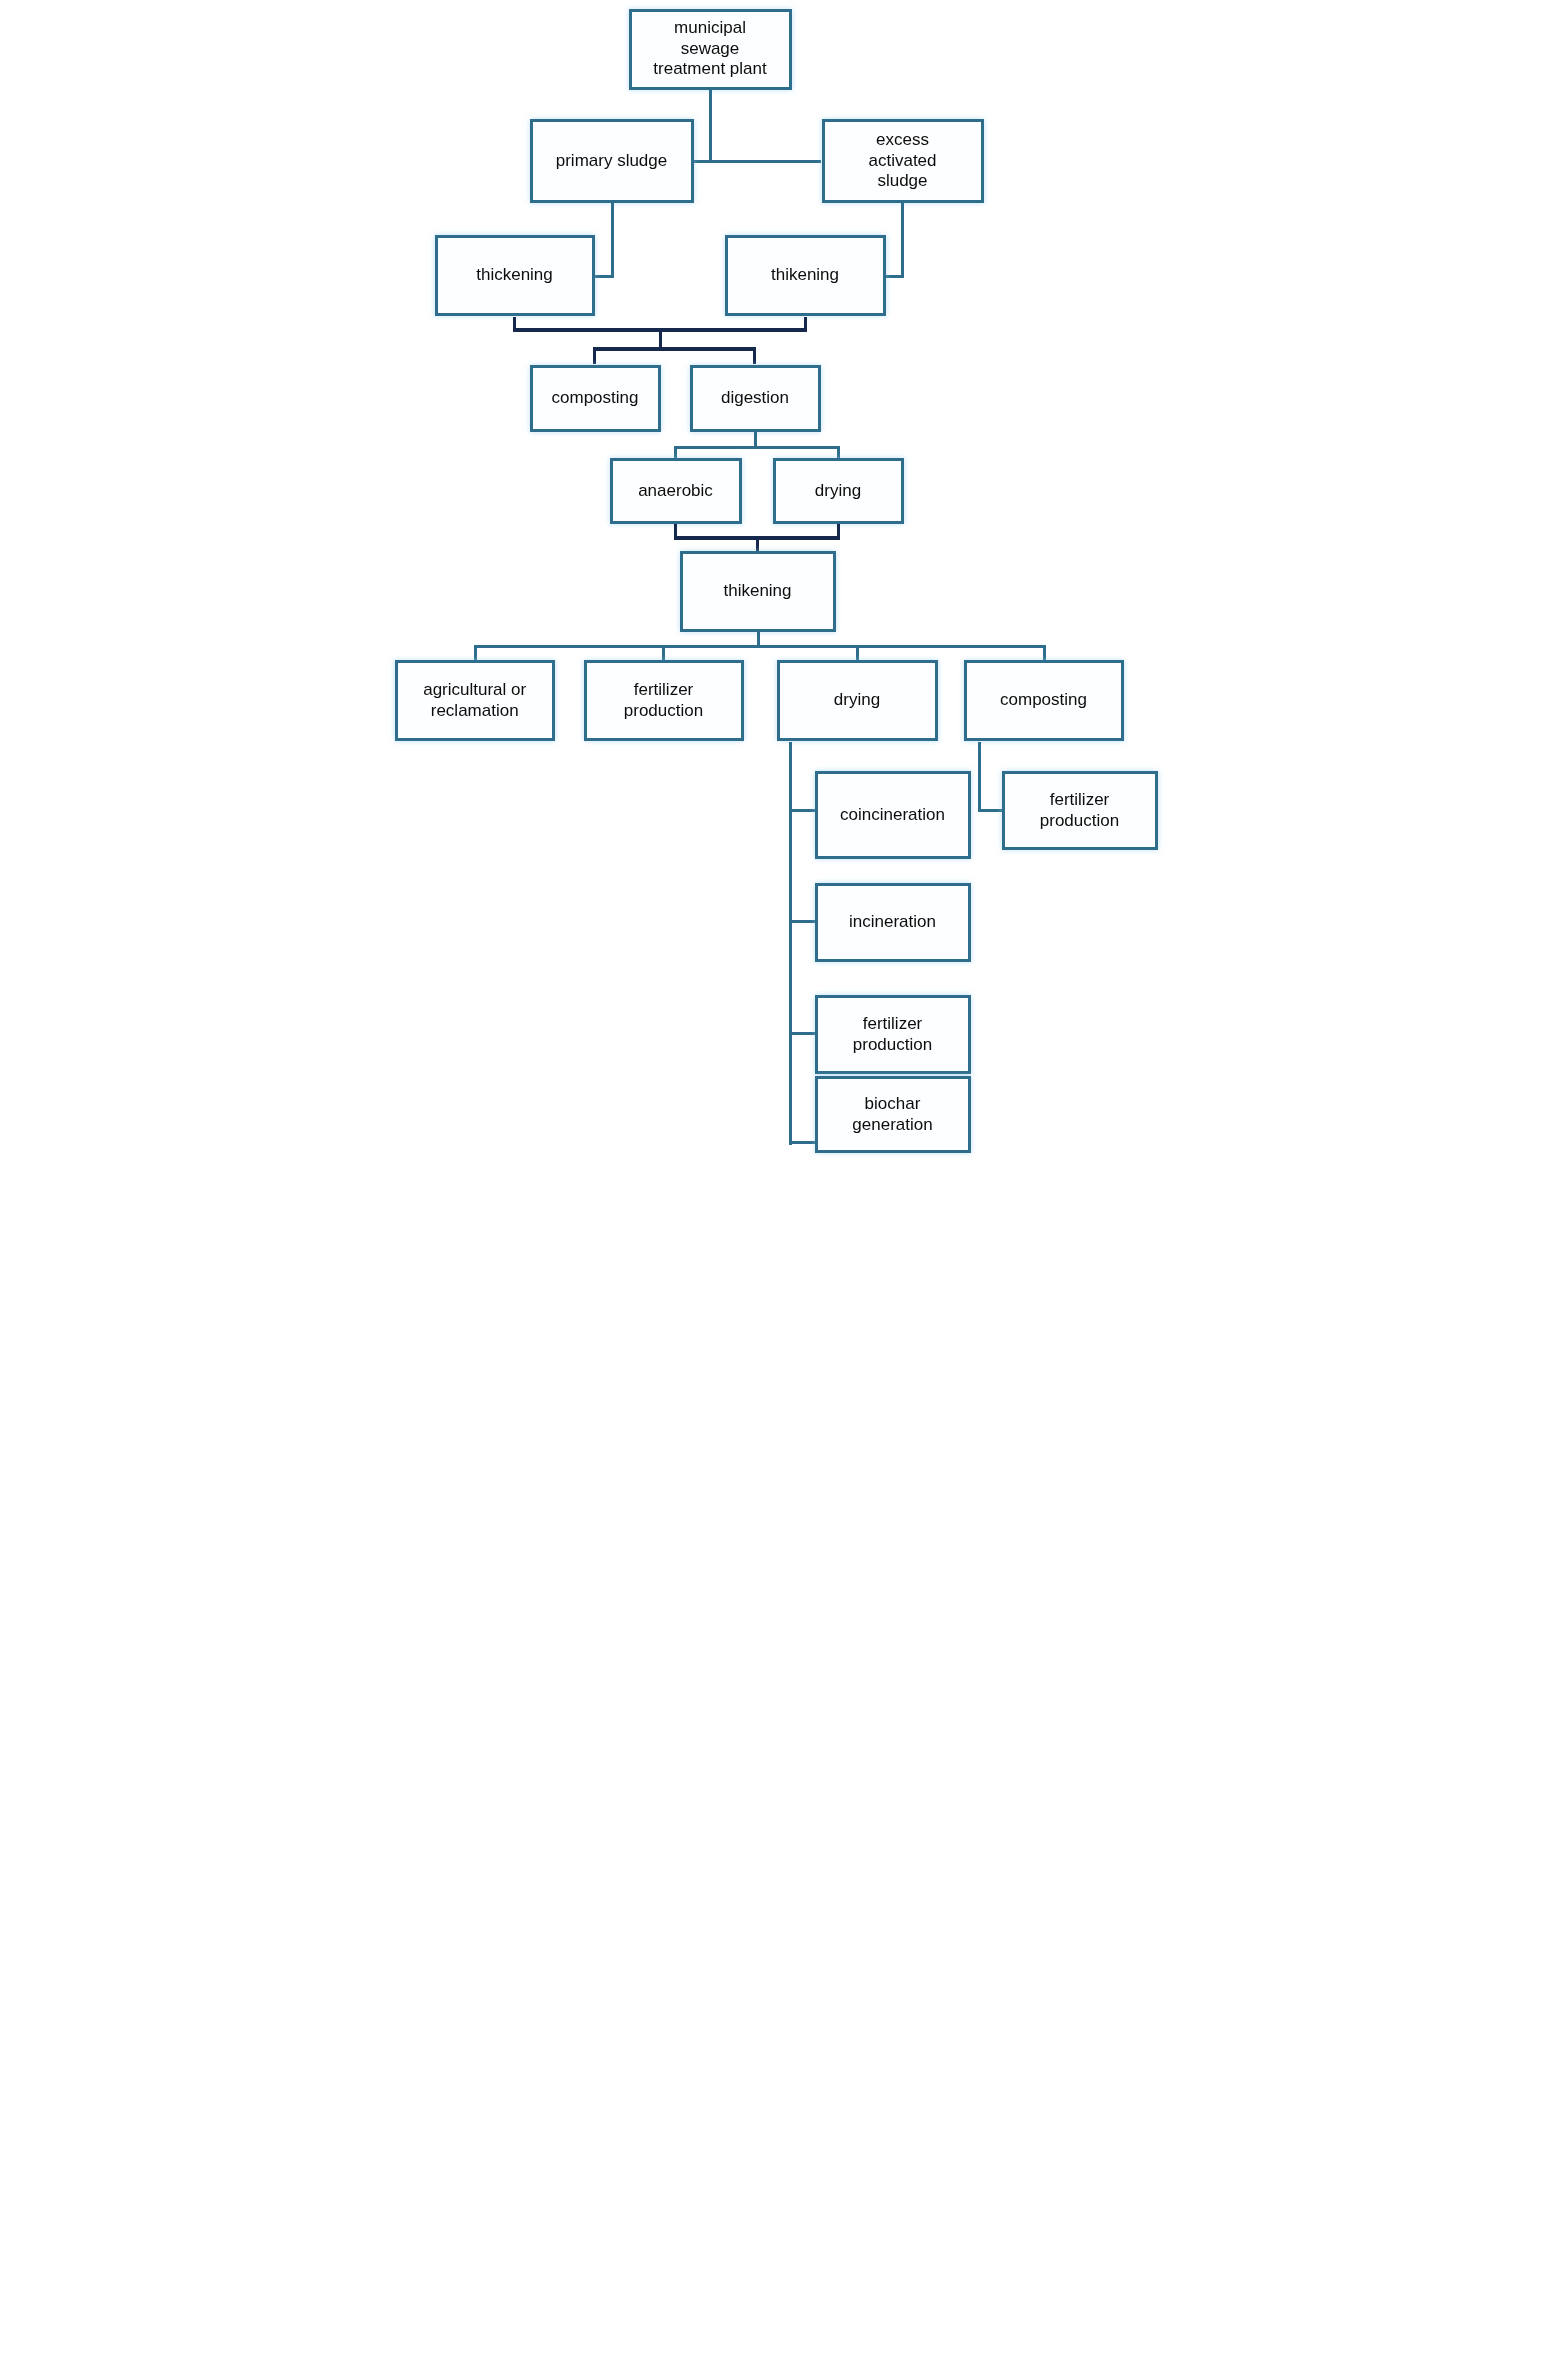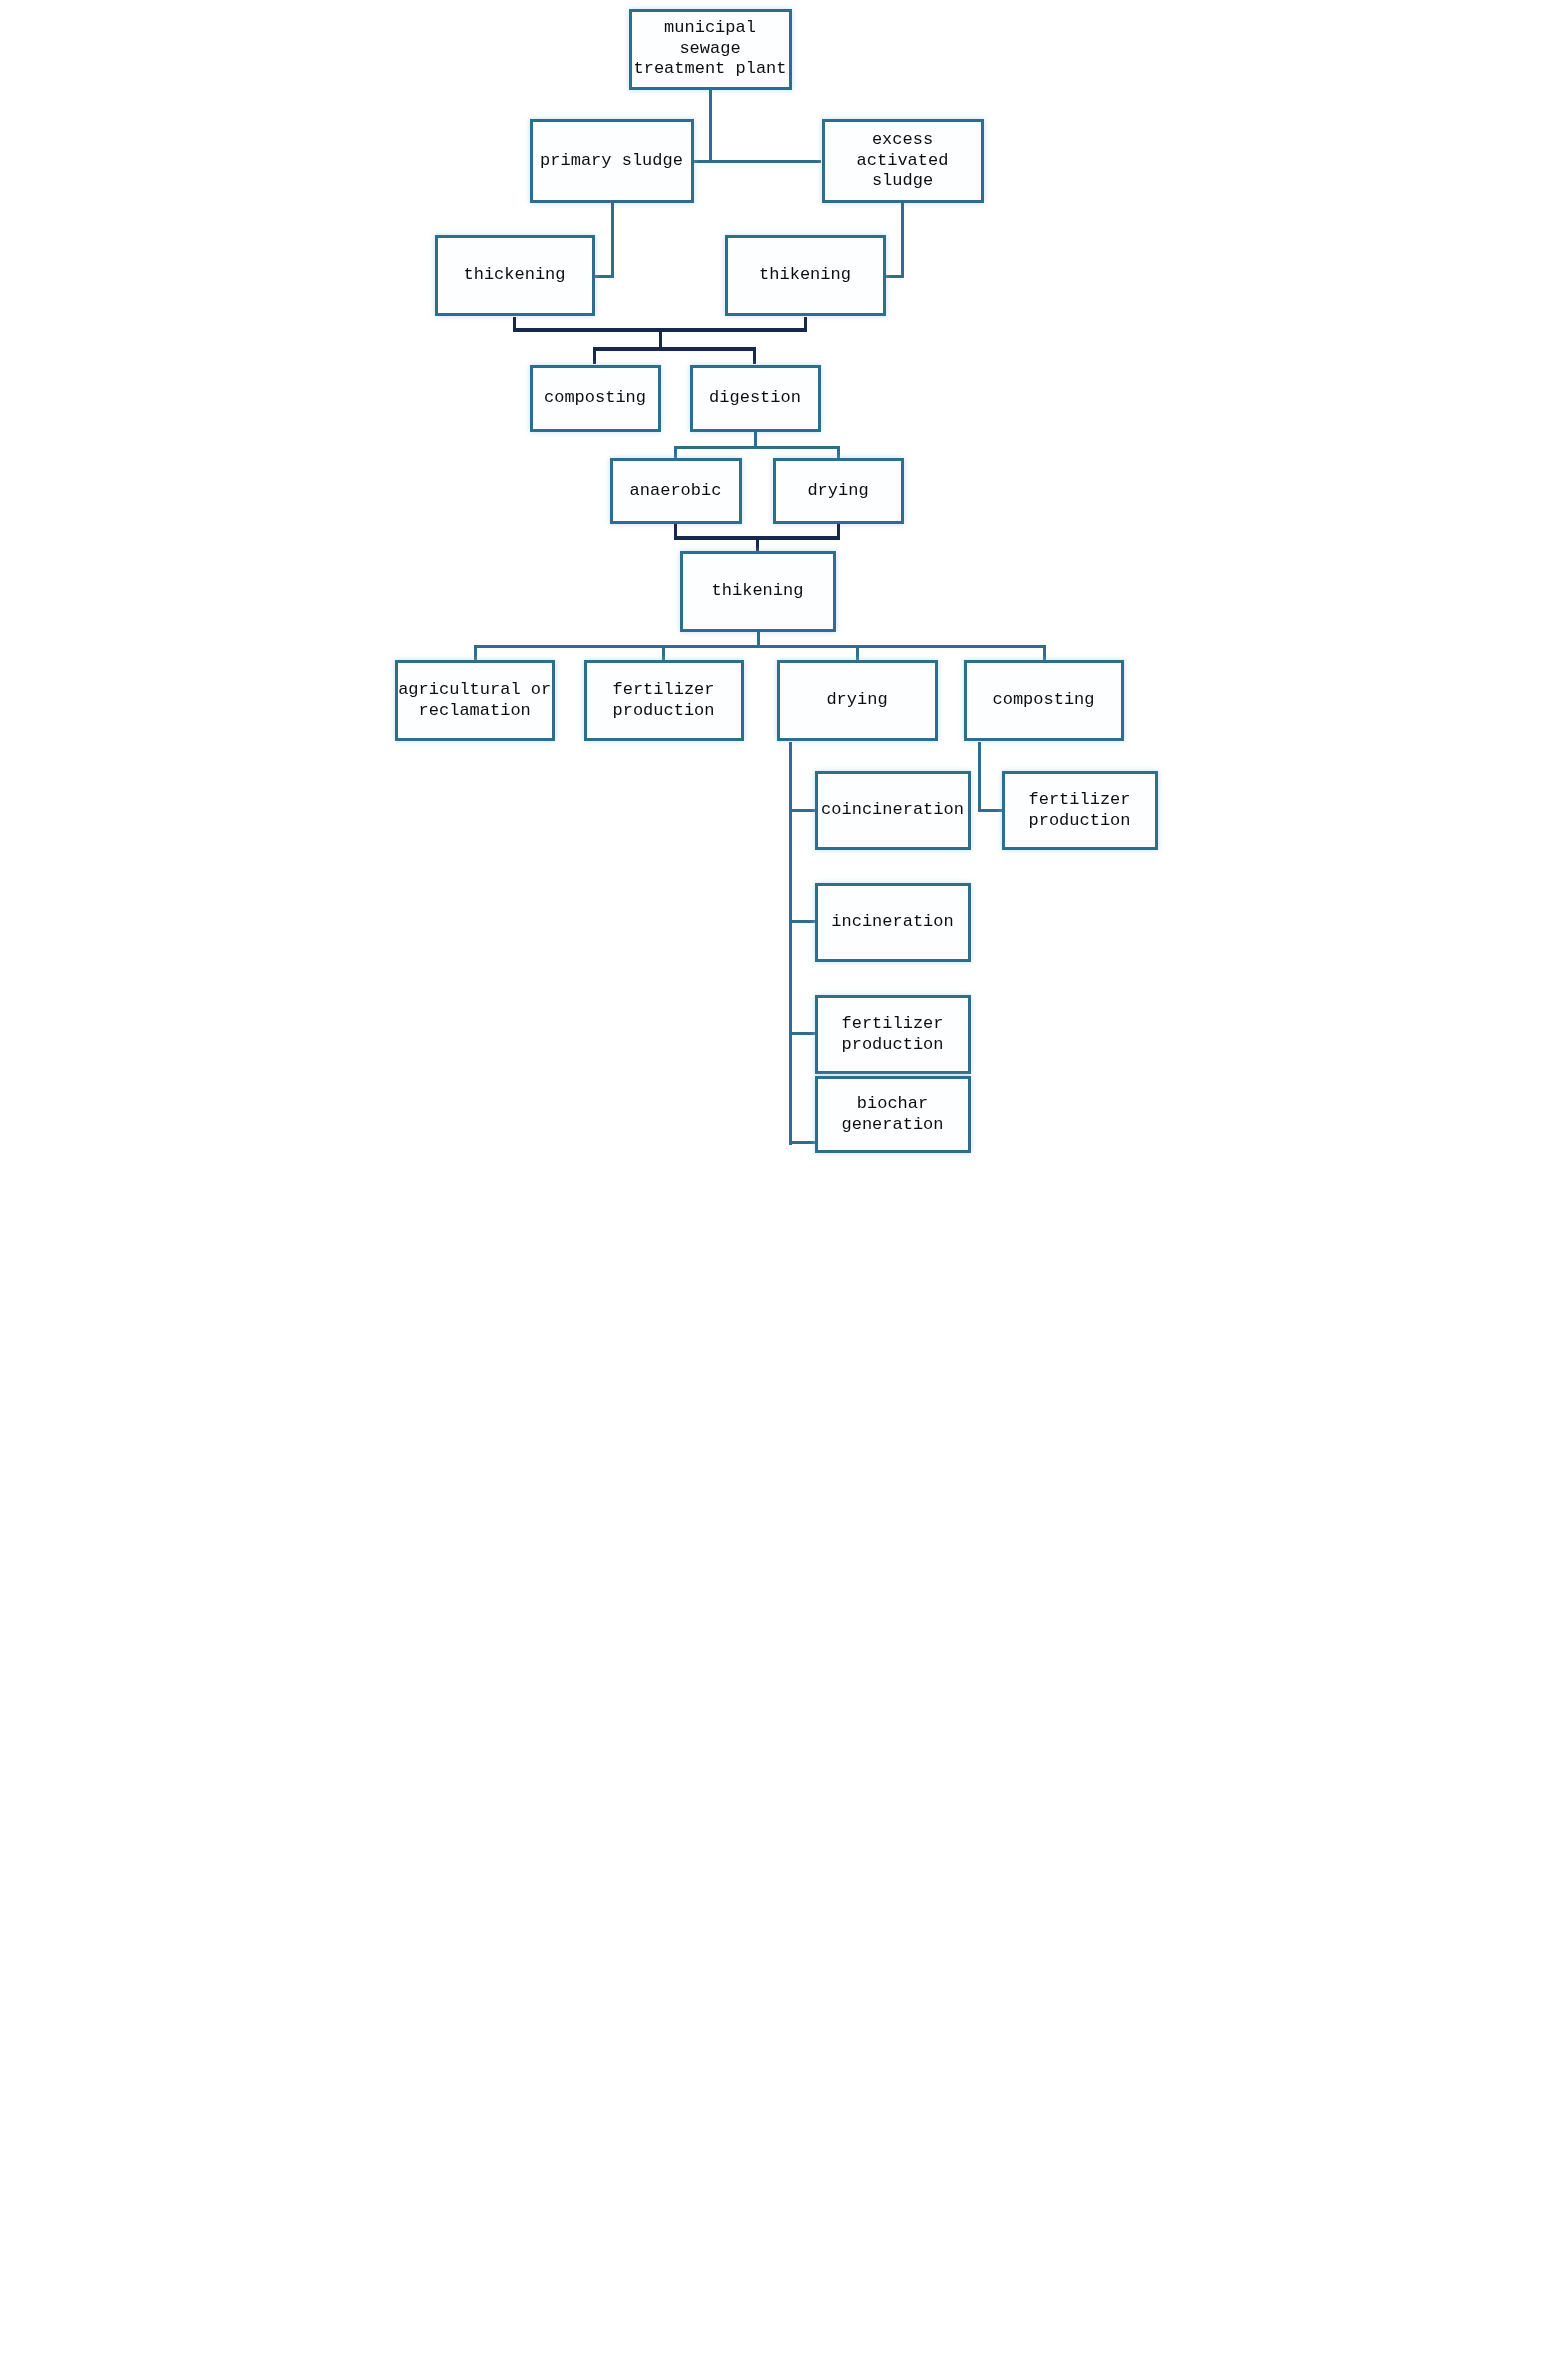--- a/index.html
+++ b/index.html
@@ -2,21 +2,21 @@
 <html style="--box-border: #2e6e8c; --merge-line: #16294d; --box-fill: #fdfeff; --text: #0d0d0d; --page-bg: #ffffff;font-size:10px"><head>
 <meta charset="utf-8">
 <style>
   :root{
     --box-border:#2e6e8c;
     --merge-line:#16294d;
     --box-fill:#fdfeff;
     --text:#0d0d0d;
     --page-bg:#ffffff;
   }
-  *{box-sizing:border-box;font-family:Liberation Mono, monospace;}
+  *{box-sizing:border-box;}
   html,body{margin:0;padding:0;background:var(--page-bg);}
   .diagram{
     position:relative;
     width:777px;height:1189px;
     margin:0 auto;
     background:var(--page-bg);
     font-family:"Liberation Sans", sans-serif;
   }
   .node{
     position:absolute;
@@ -99,21 +99,21 @@
 
   <div class="line" style="left:400px;top:742px;width:3.1px;height:403px"></div>
   <div class="line" style="left:400px;top:809px;width:26.5px;height:3.1px"></div>
   <div class="line" style="left:400px;top:920px;width:26.5px;height:3.1px"></div>
   <div class="line" style="left:400px;top:1032px;width:26.5px;height:3.1px"></div>
   <div class="line" style="left:400px;top:1141px;width:26.5px;height:3.1px"></div>
 
   <div class="line" style="left:589px;top:742px;width:3.1px;height:70px"></div>
   <div class="line" style="left:589px;top:809px;width:24px;height:3.1px"></div>
 
-  <div class="node" style="left:426px;top:771px;width:156px;height:79px">coincineration</div>
+  <div class="node" style="left:426px;top:771px;width:156px;height:88px">coincineration</div>
   <div class="node" style="left:613px;top:771px;width:156px;height:79px">fertilizer
 production</div>
   <div class="node" style="left:426px;top:883px;width:156px;height:79px">incineration</div>
   <div class="node" style="left:426px;top:995px;width:156px;height:79px">fertilizer
 production</div>
   <div class="node" style="left:426px;top:1076px;width:156px;height:77px">biochar
 generation</div>
 
 </div>
 

